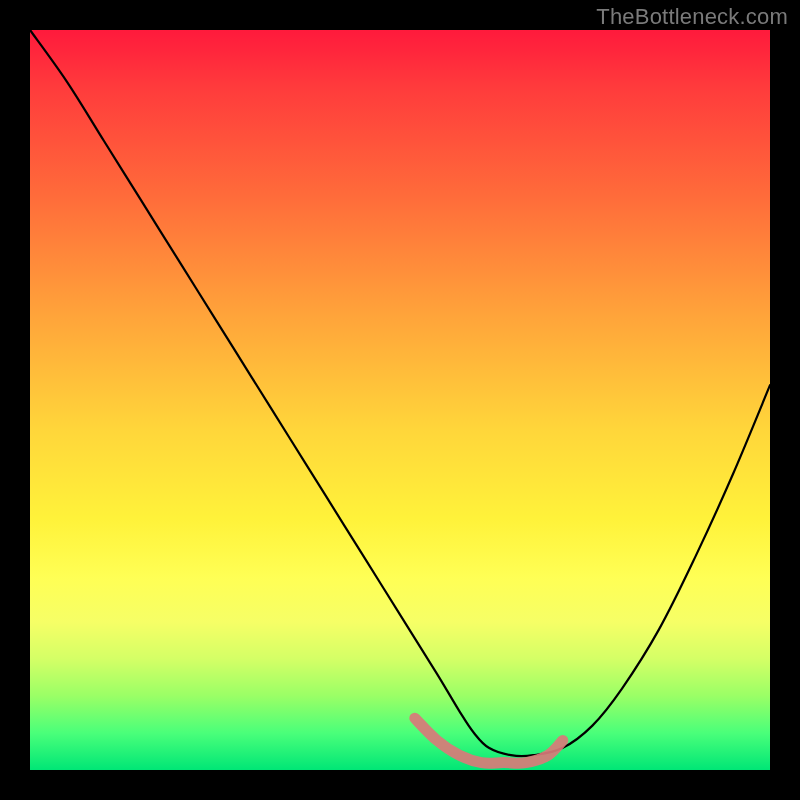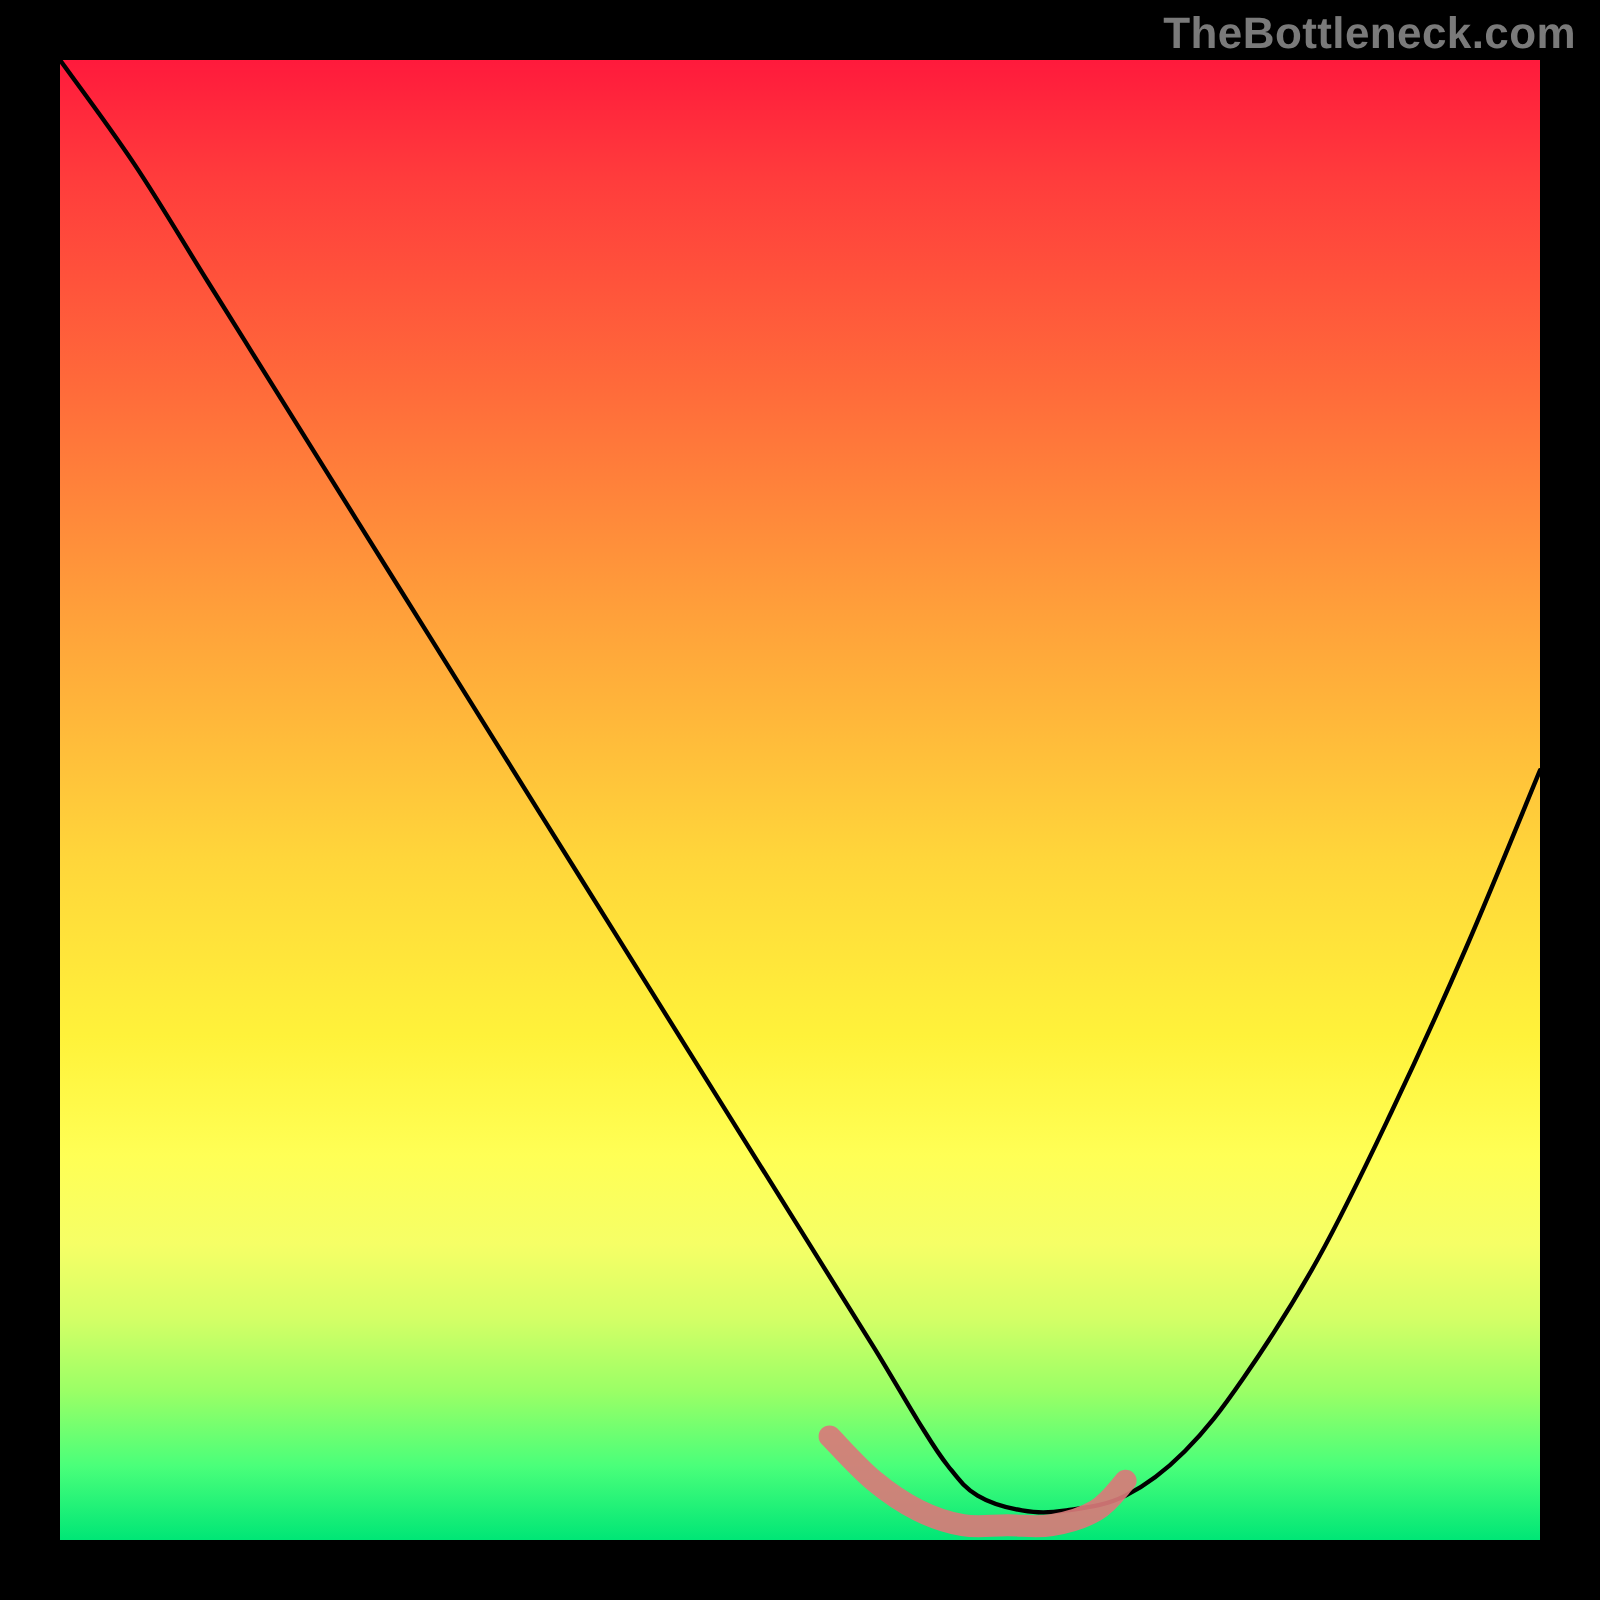--- a/index.html
+++ b/index.html
@@ -47,21 +47,21 @@
     width: 740px;
     height: 740px;
     overflow: visible;
   }
   .watermark {
     position: absolute;
     top: 4px;
     right: 12px;
     color: #7a7a7a;
     font-size: 22px;
-    font-weight: 700;
+    font-weight: 400;
     letter-spacing: 0.2px;
     user-select: none;
   }
 </style>
 </head>
 <body>
 
 <div class="frame">
   <div class="watermark">TheBottleneck.com</div>
 

